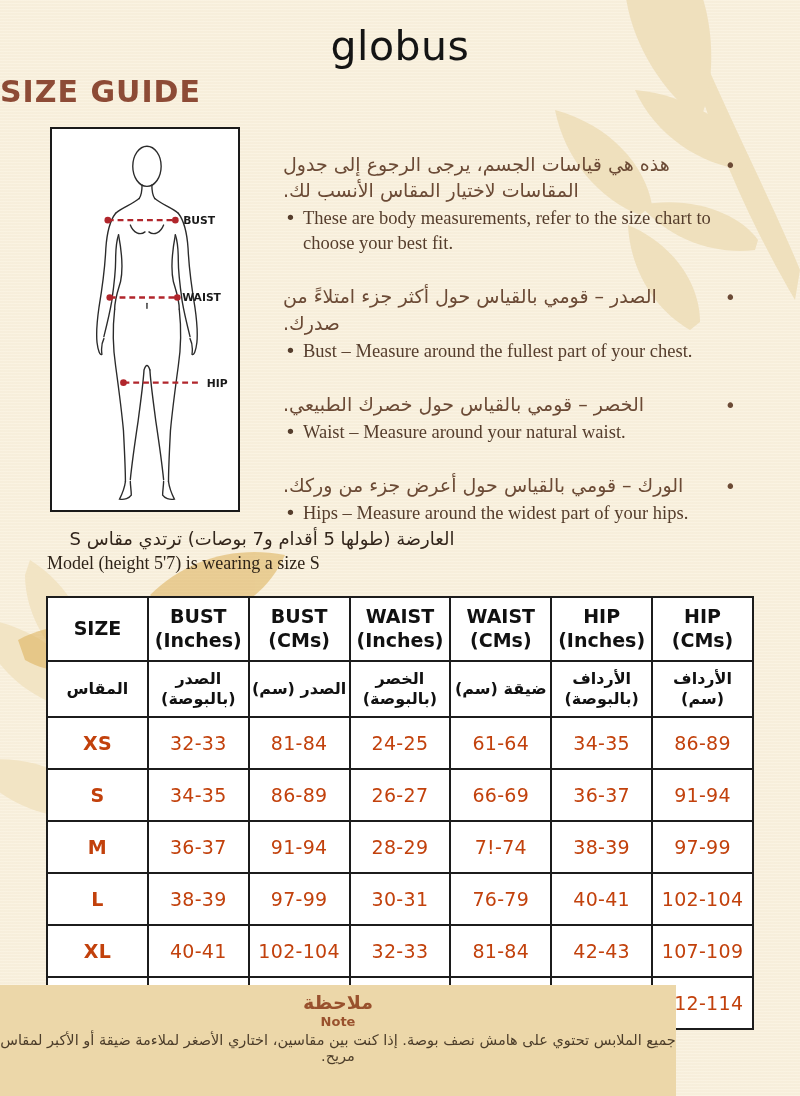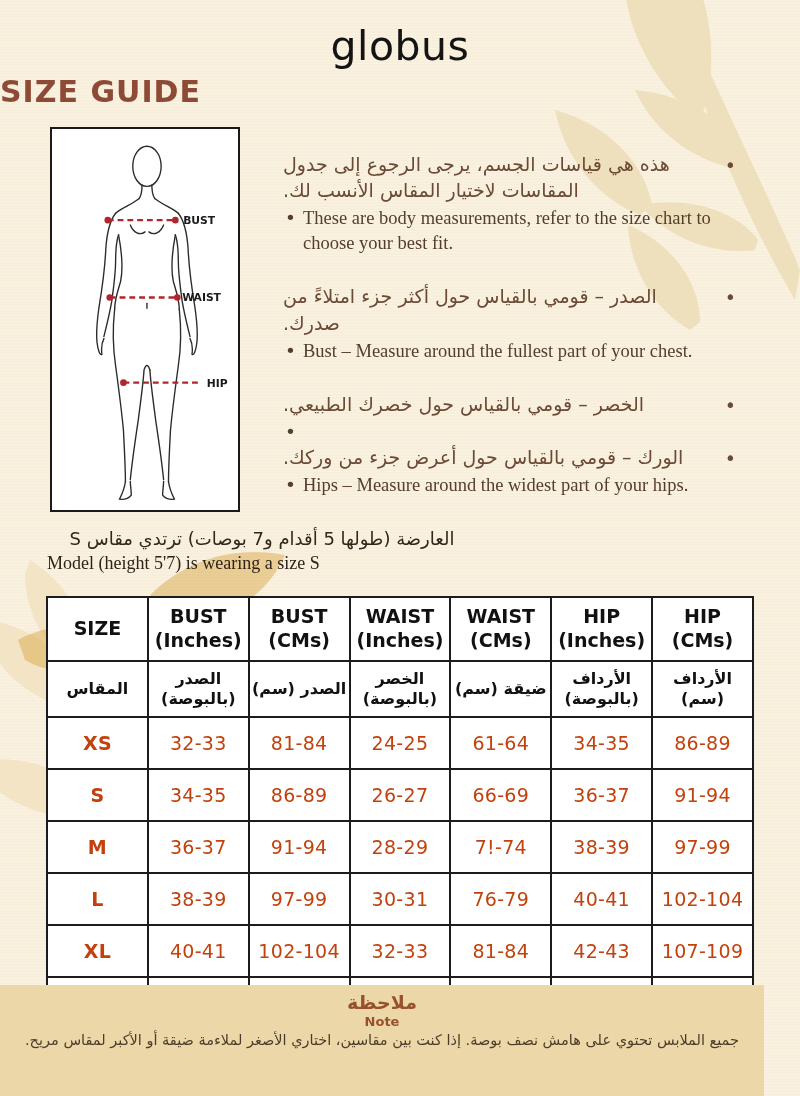--- a/index.html
+++ b/index.html
@@ -79,21 +79,21 @@
     background: #ffffff; padding: 0;
   }
   .row-head-en td { height: 64px; font-size: 19px; font-weight: bold; color: #111; line-height: 1.25; }
   .row-head-ar td { height: 56px; font-size: 16px; font-weight: bold; color: #111; line-height: 1.25; direction: rtl; }
   .row-data td { height: 52px; font-size: 19px; color: #c2410c; letter-spacing: 0.3px; }
   .row-data td.size-cell { font-weight: bold; font-size: 19px; }
   .cell-line2:empty { display: none; }
 
   
   .footer-band {
-    position: absolute; left: 0; top: 985px; width: 764px; height: 111px;
+    position: absolute; left: 0; top: 985px; width: 676px; height: 111px;
     background: #ecd7a9; text-align: center;
   }
   .footer-title-ar { margin-top: 6px; font-size: 19px; font-weight: bold; color: #99512d; direction: rtl; }
   .footer-title-en { margin-top: 1px; font-size: 13px; font-weight: bold; color: #99512d; }
   .footer-text-ar { margin-top: 3px; font-size: 14.5px; color: #4b3c29; direction: rtl; }
   .footer-text-en { margin-top: 2px; font-size: 15px; color: #453b2f; }
 </style>
 </head>
 <body>
 
@@ -174,21 +174,21 @@
       <div class="bullet-group">
         <div class="line-ar"><span class="dot">•</span><span>هذه هي قياسات الجسم، يرجى الرجوع إلى جدول المقاسات لاختيار المقاس الأنسب لك.</span></div>
         <div class="line-en"><span class="dot">•</span><span>These are body measurements, refer to the size chart to choose your best fit.</span></div>
       </div>
       <div class="bullet-group">
         <div class="line-ar"><span class="dot">•</span><span>الصدر – قومي بالقياس حول أكثر جزء امتلاءً من صدرك.</span></div>
         <div class="line-en"><span class="dot">•</span><span>Bust – Measure around the fullest part of your chest.</span></div>
       </div>
       <div class="bullet-group">
         <div class="line-ar"><span class="dot">•</span><span>الخصر – قومي بالقياس حول خصرك الطبيعي.</span></div>
-        <div class="line-en"><span class="dot">•</span></div>
+        <div class="line-en"><span class="dot">•</span><span>Waist – Measure around your natural waist.</span></div>
       </div>
       <div class="bullet-group">
         <div class="line-ar"><span class="dot">•</span><span>الورك – قومي بالقياس حول أعرض جزء من وركك.</span></div>
         <div class="line-en"><span class="dot">•</span><span>Hips – Measure around the widest part of your hips.</span></div>
       </div>
     </div>
 
     <div class="model-note">
       <div class="model-ar">العارضة (طولها 5 أقدام و7 بوصات) ترتدي مقاس S</div>
       <div class="model-en">Model (height 5'7) is wearing a size S</div>

